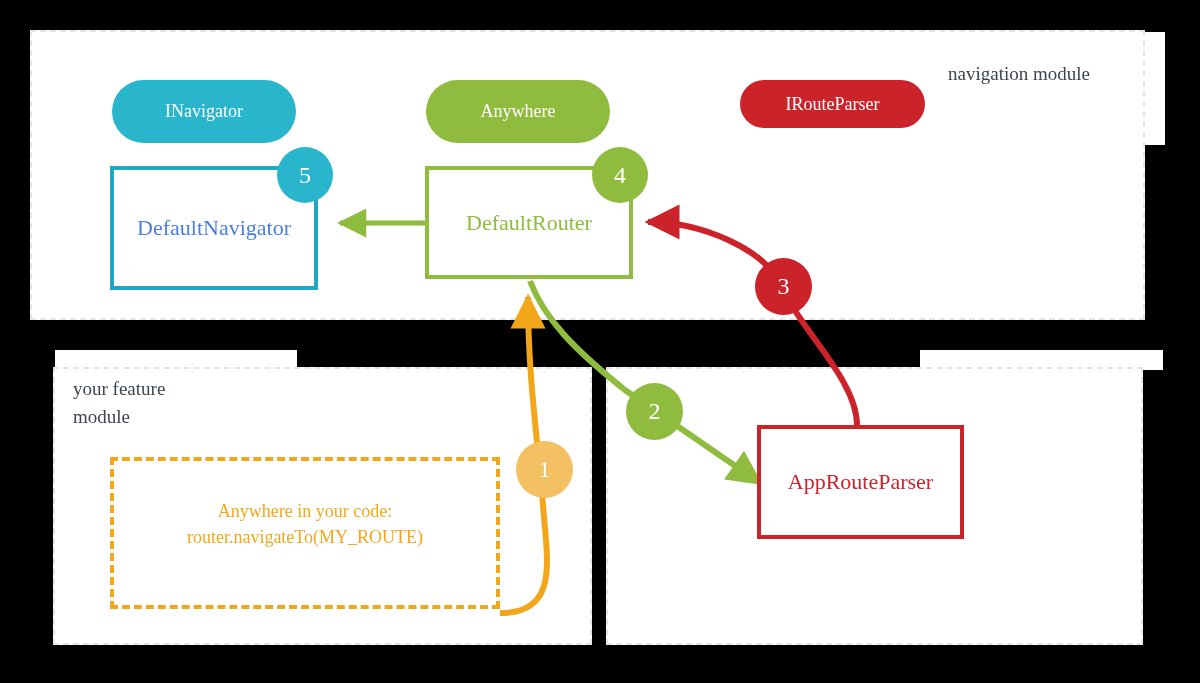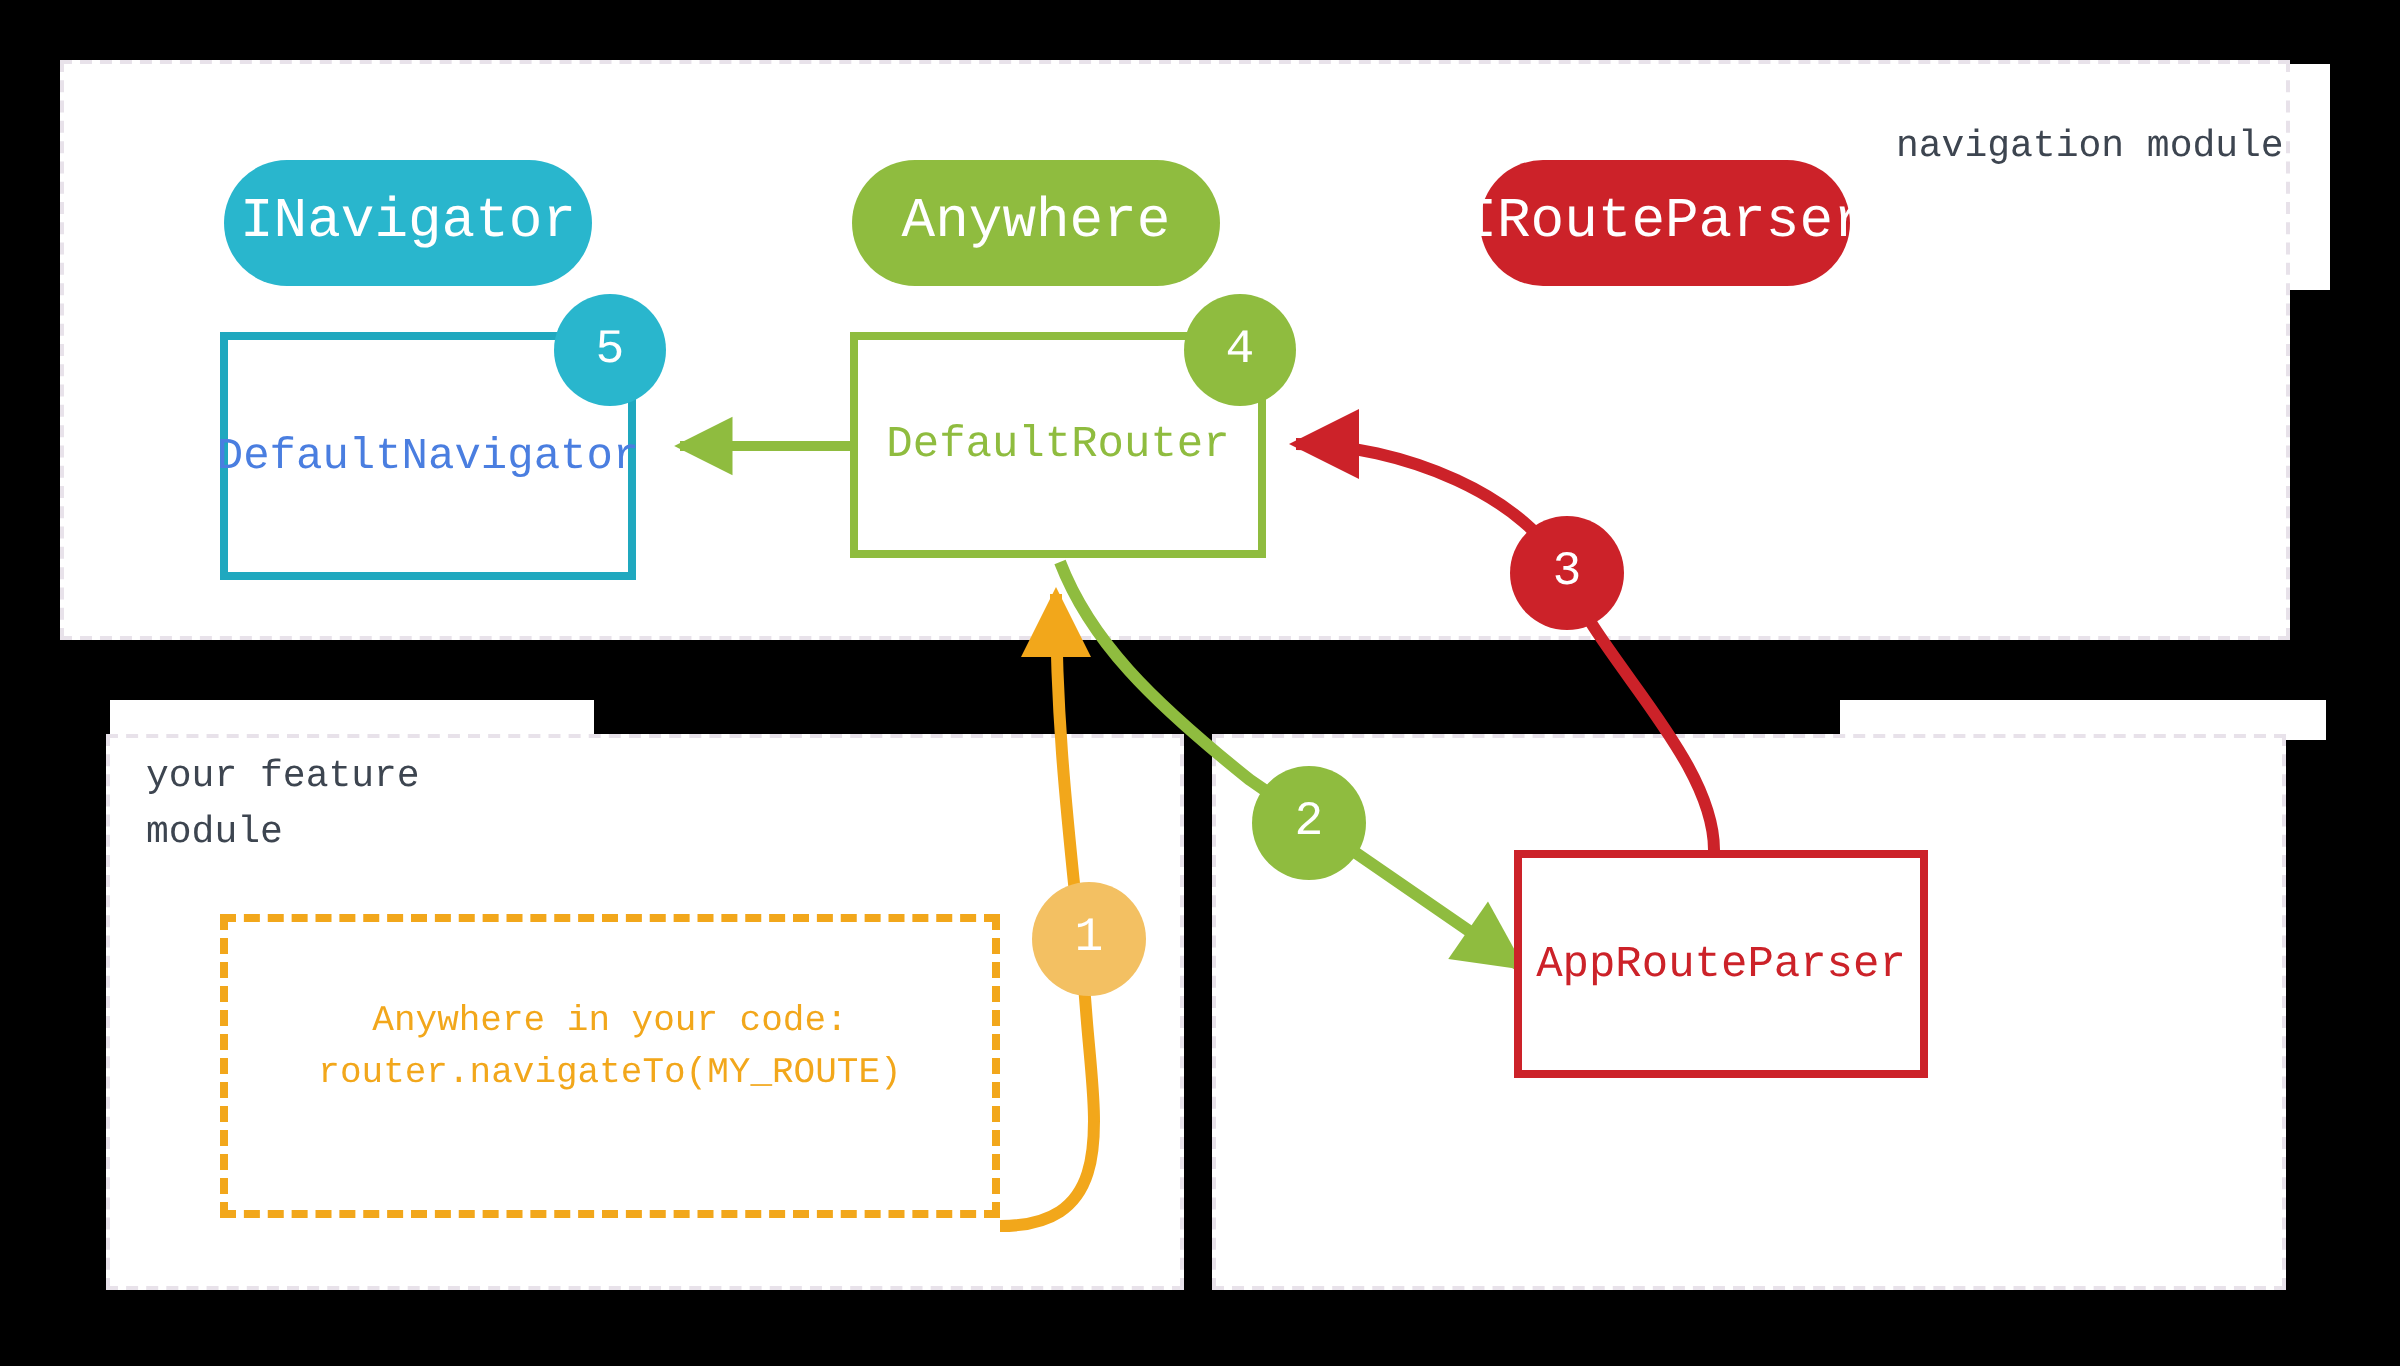--- a/index.html
+++ b/index.html
@@ -6,21 +6,21 @@
     margin: 0;
     padding: 0;
     background: #000000;
   }
   #stage {
     position: relative;
     width: 1200px;
     height: 683px;
     background: #000000;
     overflow: hidden;
-    font-family: Liberation Mono, monospace;
+    font-family: Liberation Serif, serif;
   }
   
   .module {
     position: absolute;
     background: #ffffff;
     border: 2px dashed #e8e2ea;
     box-sizing: border-box;
   }
   .module-tab {
     position: absolute;
@@ -46,25 +46,25 @@
   #app-module-label { left: 941px; top: 375px; }
 
   
   .pill {
     position: absolute;
     border-radius: 34px;
     display: flex;
     align-items: center;
     justify-content: center;
     color: #ffffff;
-    font-size: 28px;
+    font-size: 18px;
   }
   #pill-inavigator  { left: 112px; top: 80px;  width: 184px; height: 63px; background: #29b6cd; }
   #pill-irouter     { left: 426px; top: 80px;  width: 184px; height: 63px; background: #8fbc3f; }
-  #pill-irouteparser{ left: 740px; top: 80px;  width: 185px; height: 63px; background: #cc2229; }
+  #pill-irouteparser{ left: 740px; top: 80px;  width: 185px; height: 48px; background: #cc2229; }
 
   
   .impl-box {
     position: absolute;
     background: #ffffff;
     box-sizing: border-box;
     display: flex;
     align-items: center;
     justify-content: center;
     font-size: 22px;

